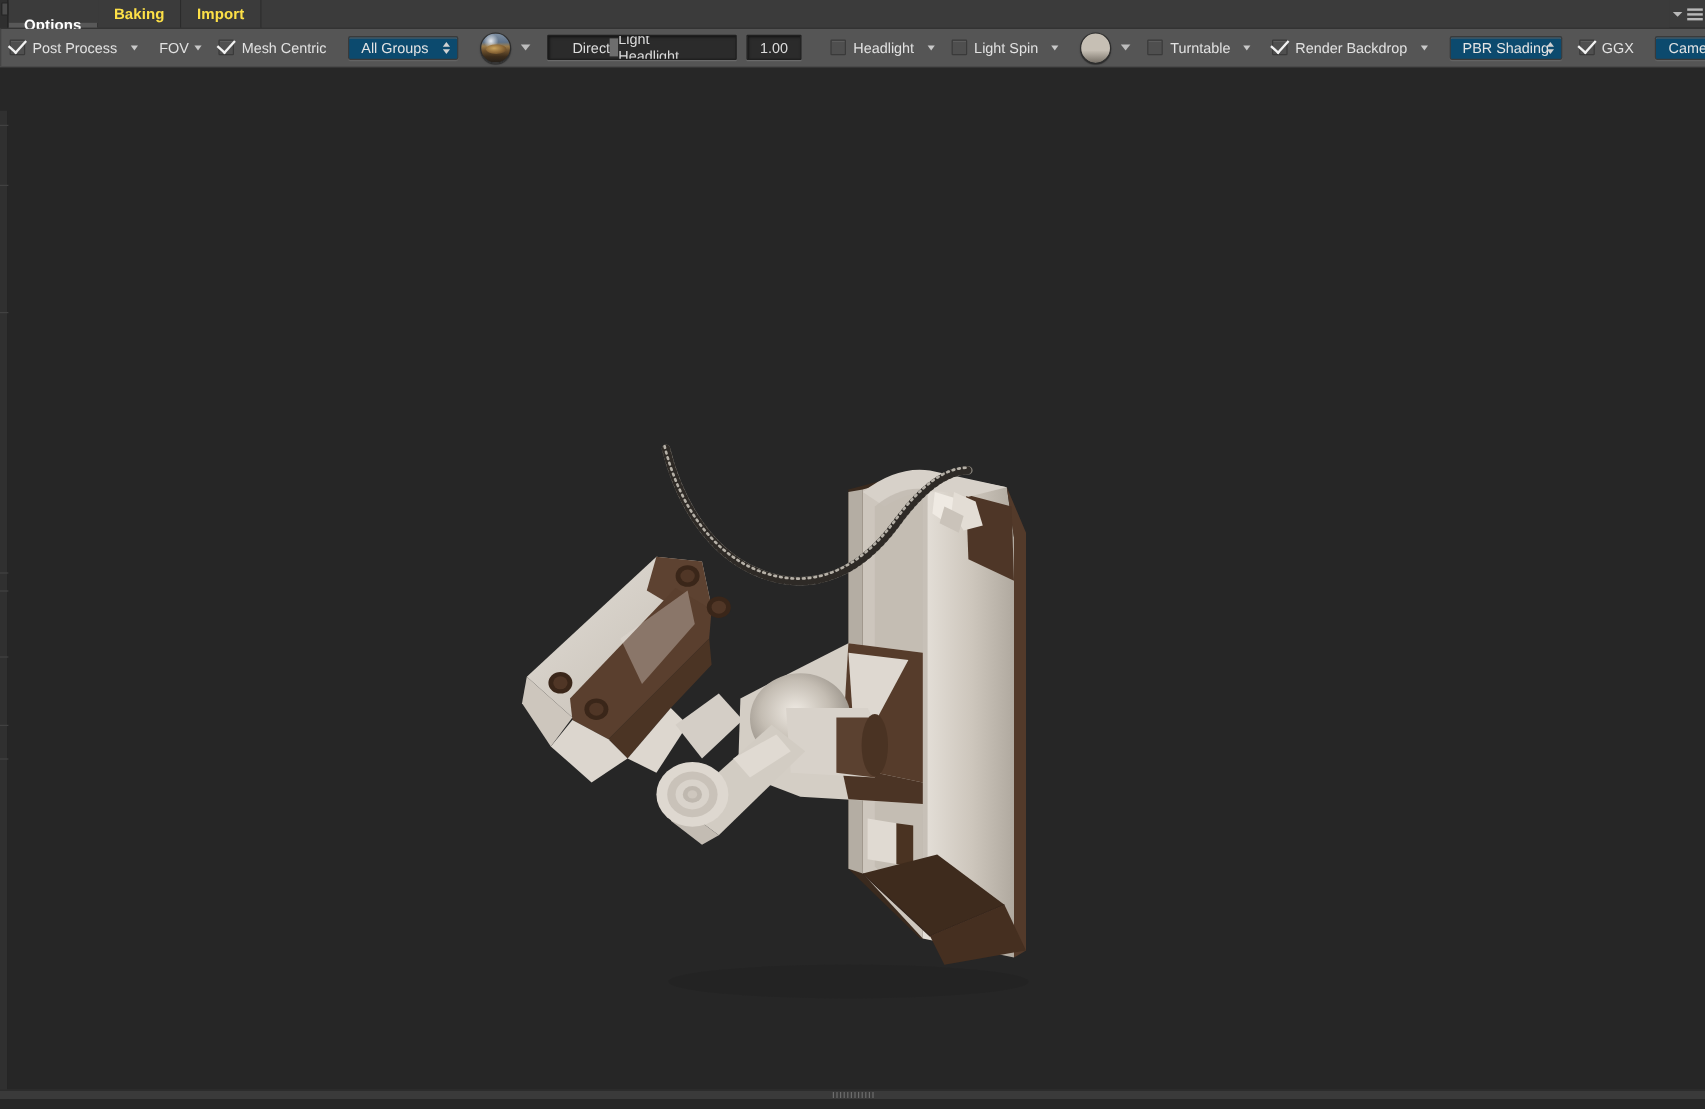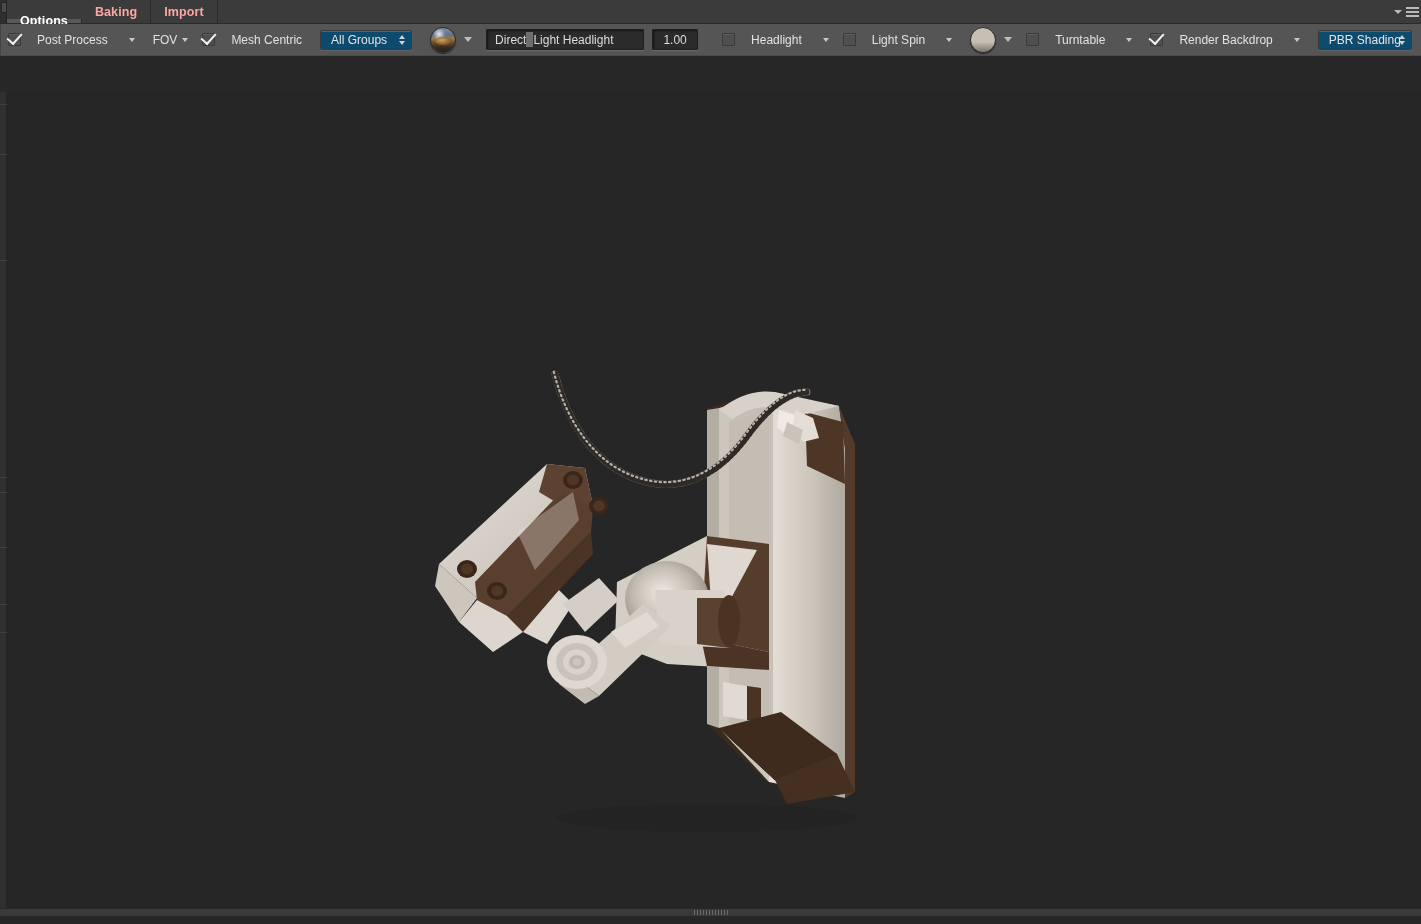--- a/index.html
+++ b/index.html
@@ -22,21 +22,21 @@
   }
   .tab-gutter { width: 7px; background: #2f2f2f; border-right: 1px solid #222; position: relative;}
   .tab-gutter:after{
     content:""; position:absolute; left:1px; top:2px; width:4px;height:9px;
     background:#4a4a4a; border:1px solid #242424; border-radius:1px;
   }
   .tab {
     display: flex; align-items: center;
     padding: 0 13px;
     font-size: 12.5px; font-weight: bold;
-    color: #fca5a5;
+    color: #fde047;
     background: #3b3b3b;
     border-right: 1px solid #2b2b2b;
     cursor: default; user-select: none;
     letter-spacing: .1px;
   }
   .tab.active { background: #585858; color: #ffffff; margin-top: 19px; }
   .tabbar-spacer { flex: 1; background: #3b3b3b; }
   .hamburger {
     width: 30px; display: flex; align-items: center; justify-content: center;
     gap: 2px;
@@ -60,21 +60,21 @@
     top: 56px; height: 36px;
     background: #555555;
     border-bottom: 1px solid #3c3c3c;
     box-shadow: inset 0 -1px 0 #4c4c4c;
   }
   .tool-left-edge { width: 8px; height: 100%; background: #4e4e4e; border-right:1px solid #444; }
 
   .tgroup { display: flex; align-items: center; height: 100%; padding: 0 7px; }
   .sep { width: 1px; height: 20px; background: #444444; box-shadow: 1px 0 0 #5f5f5f; margin: 0 2px; }
 
-  .chk { display: flex; align-items: center; gap: 16px; cursor: default; user-select: none; }
+  .chk { display: flex; align-items: center; gap: 6px; cursor: default; user-select: none; }
   .chk .box {
     position: relative; width: 13px; height: 13px;
     background: #4f4f4f; border: 1px solid #3a3a3a; border-radius: 1px;
     box-shadow: inset 0 1px 0 #5d5d5d;
   }
   .chk .box.on:after {
     content: "";
     position: absolute; left: 1px; top: -4px;
     width: 7px; height: 12px;
     border: solid #f2f2f2; border-width: 0 2.3px 2.3px 0;
@@ -111,21 +111,21 @@
   .combo .spin i.dn { border-top: 4px solid #d2d2d2; }
 
   
   .field {
     height: 21px;
     background: #2b2b2b;
     border: 1px solid #1f1f1f;
     border-radius: 1px;
     box-shadow: inset 1px 1px 2px rgba(0,0,0,.55), 0 1px 0 #6a6a6a;
     display: flex; align-items: center;
-    padding: 0 8px;
+    padding: 0 20px;
     font-size: 12px; color: #dcdcdc;
     cursor: text; user-select: none;
     position: relative; overflow: hidden;
   }
   .field.name { width: 158px; }
   .field.num  { width: 46px; justify-content: center; padding: 6px; }
   .caretmark {
     display: inline-block; width: 7px; height: 15px;
     background: #6e6e6e; vertical-align: middle;
   }

